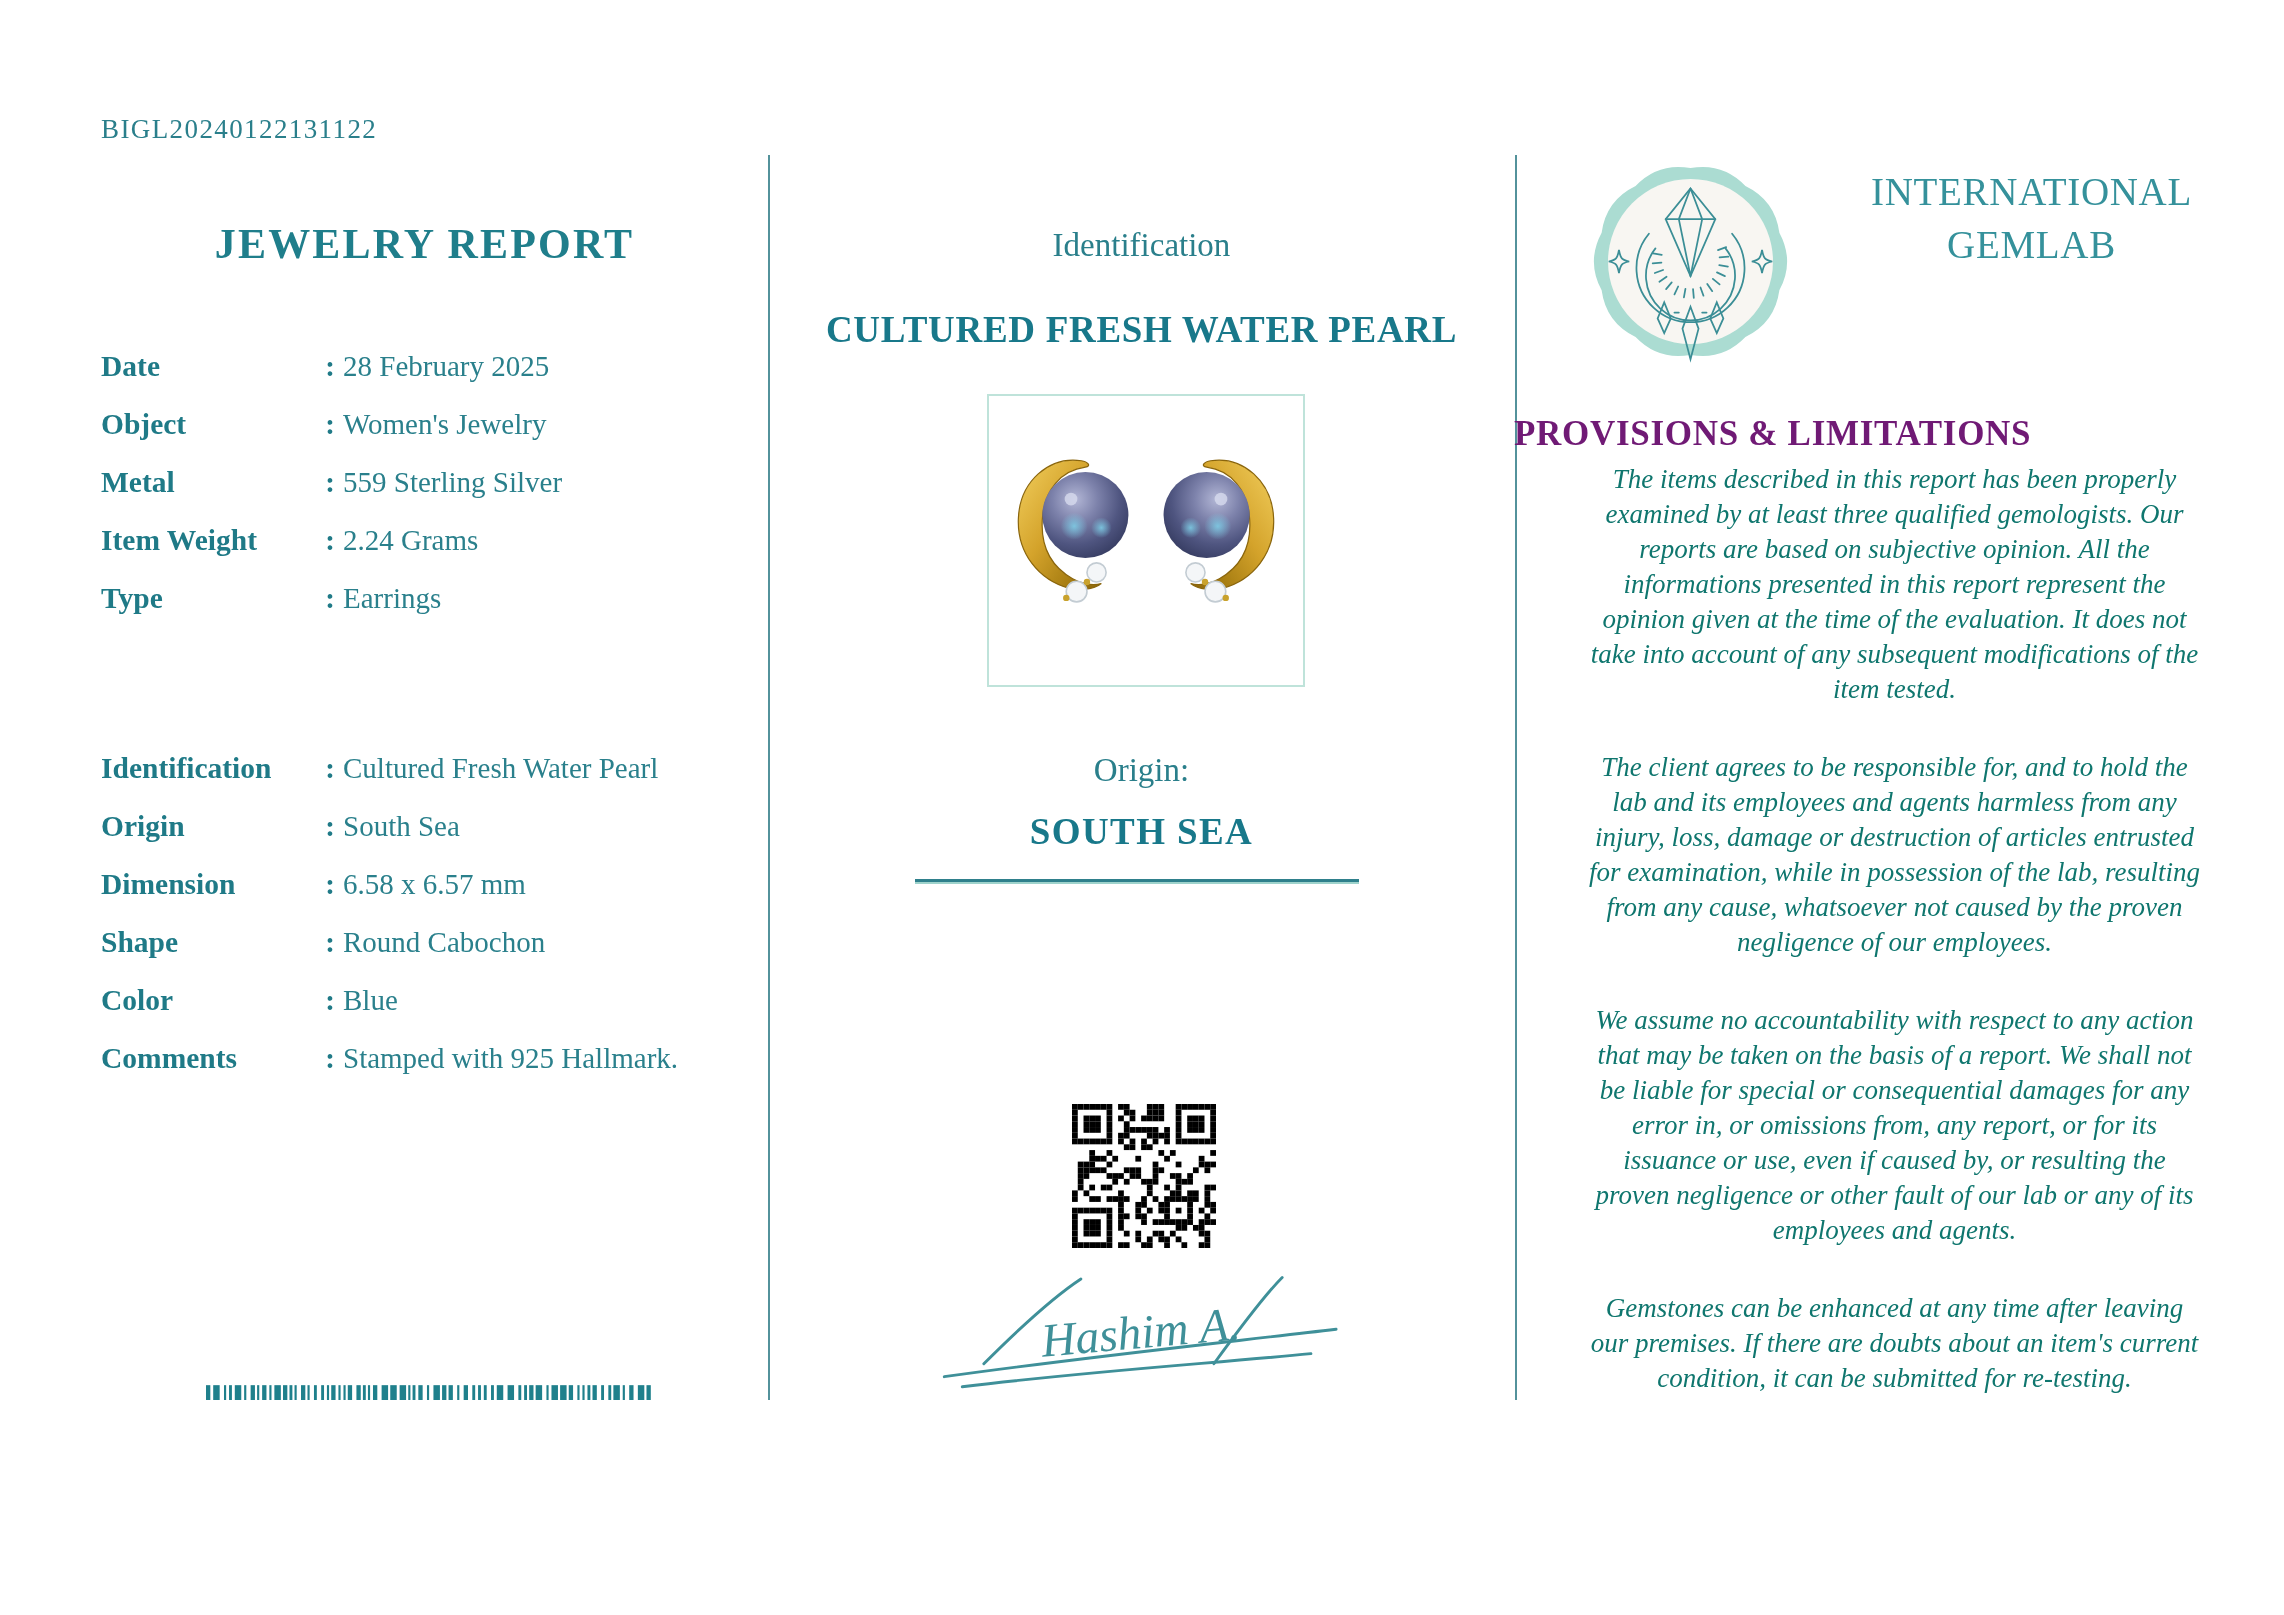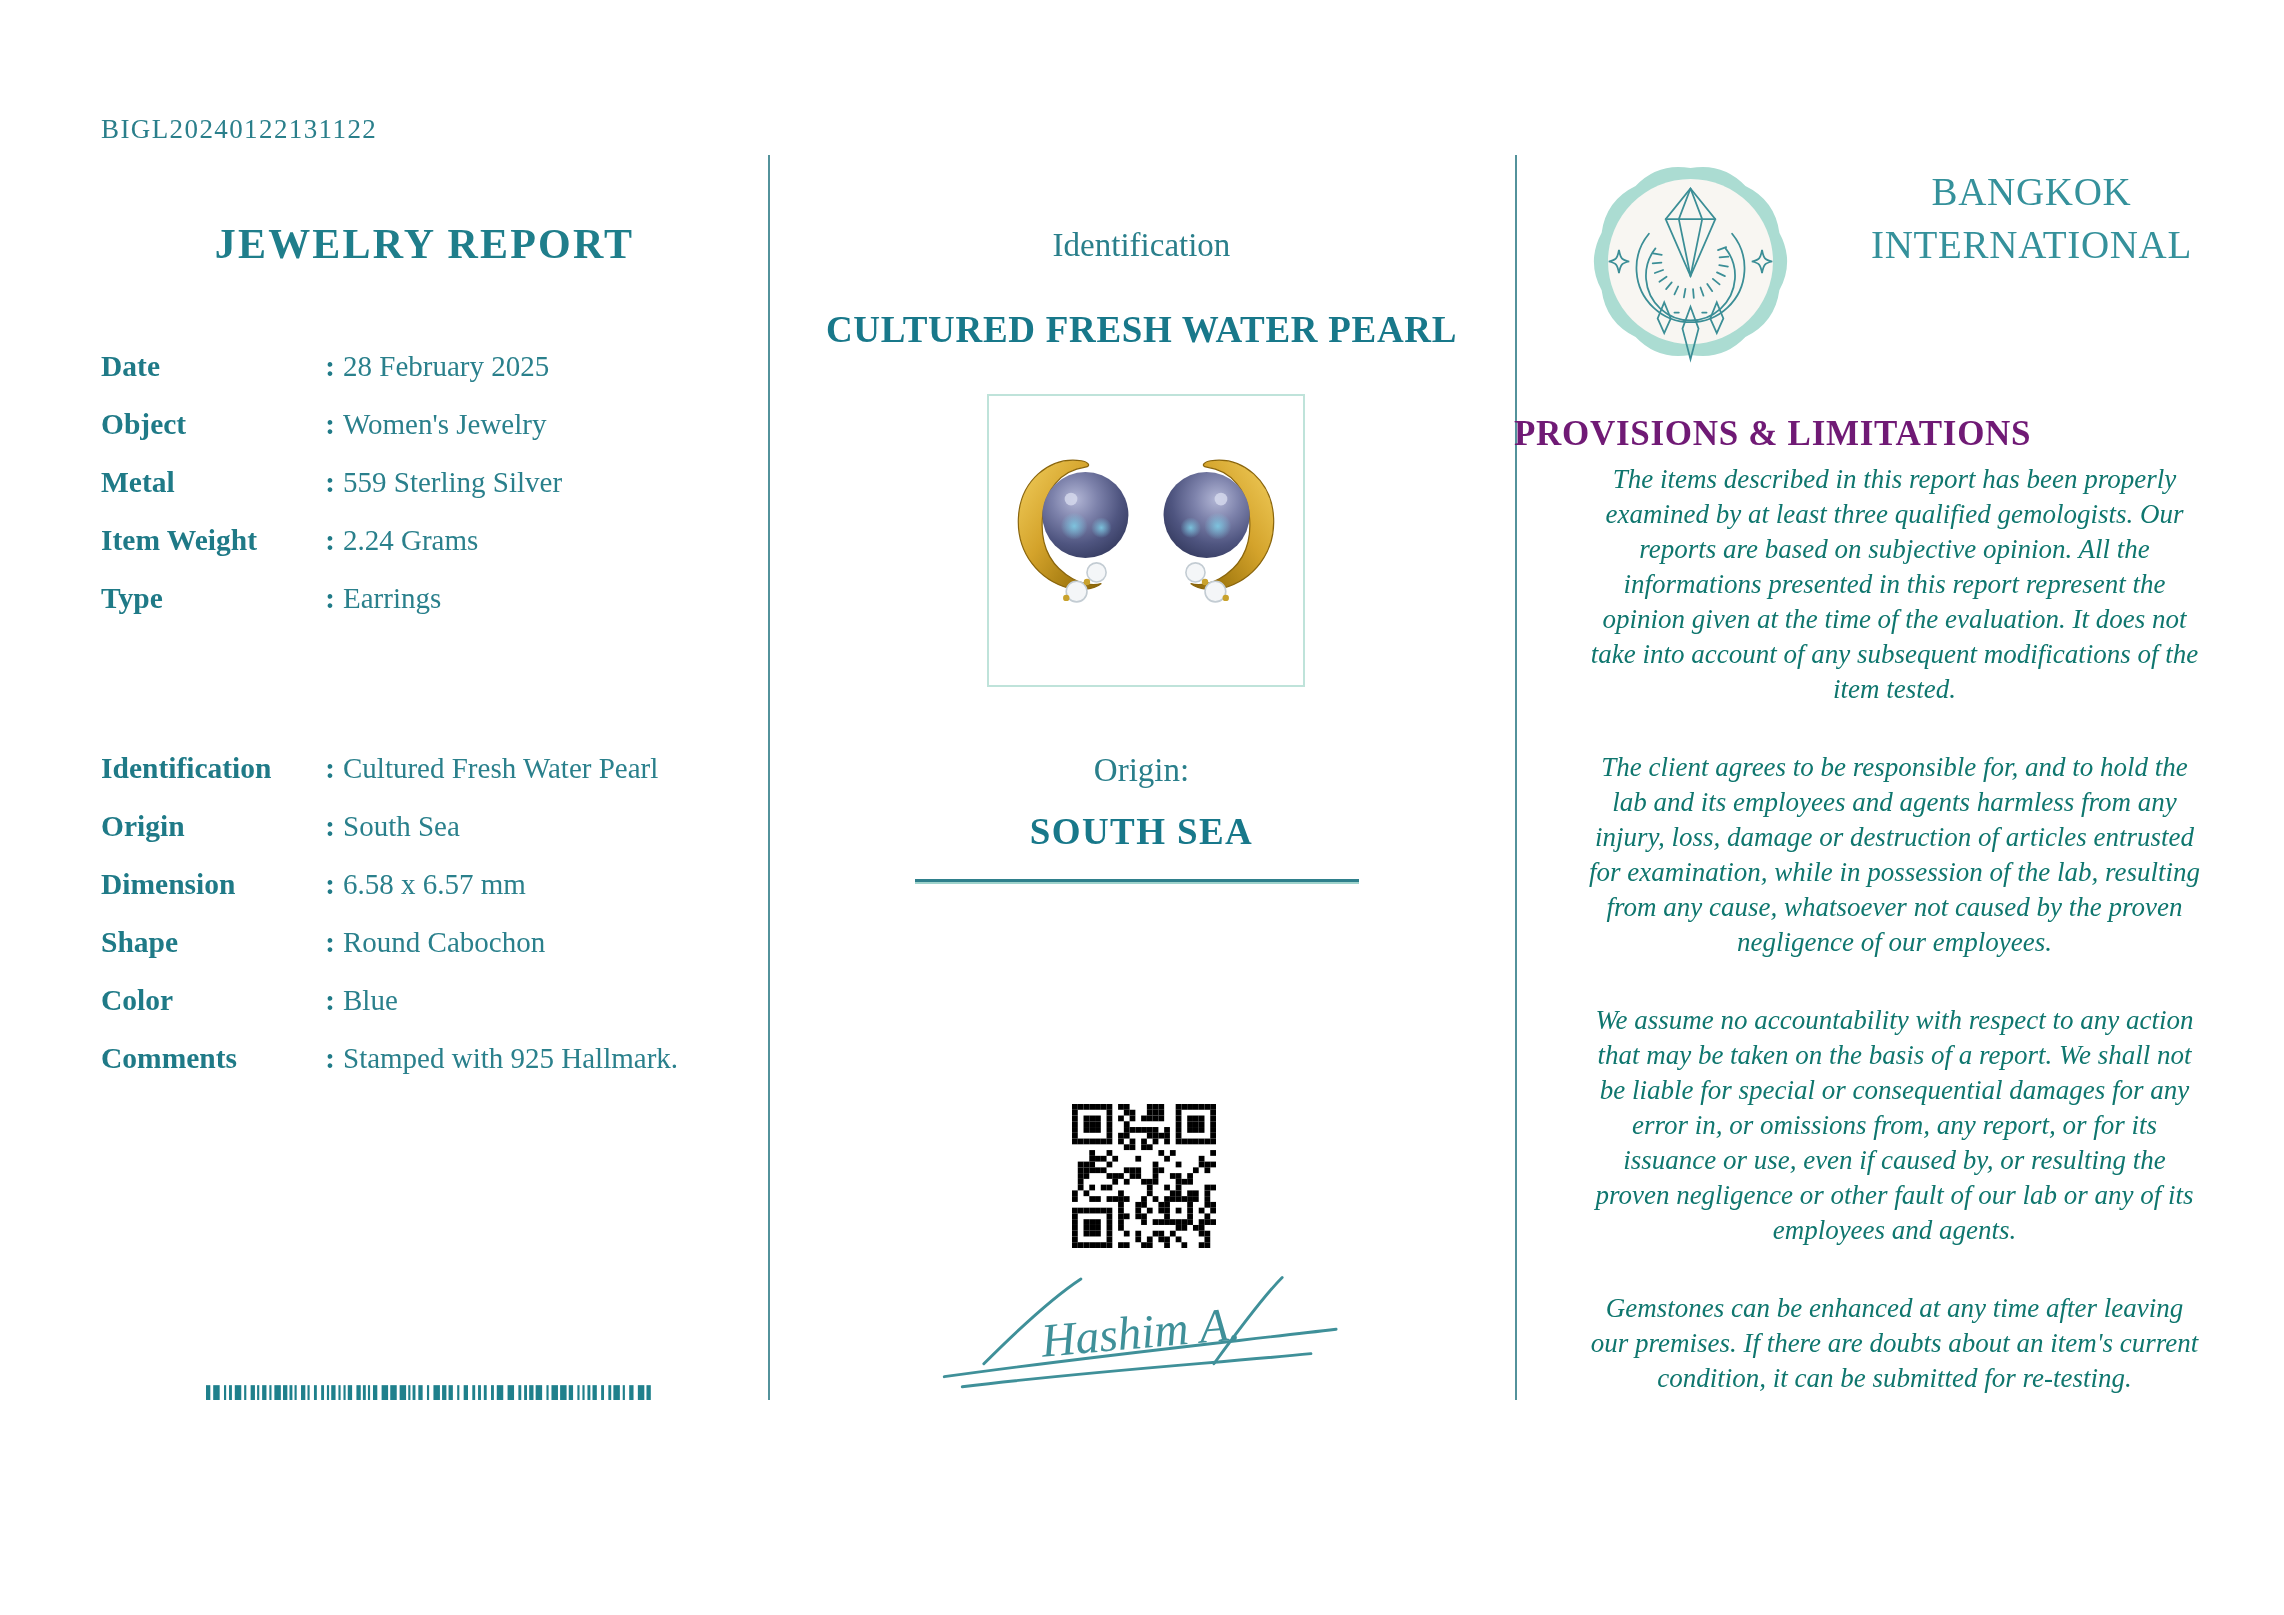--- a/index.html
+++ b/index.html
@@ -615,22 +615,22 @@
         <path d="M186 206 L195 228 L186 248 L177 228 Z"></path>
         <path d="M128 220 L134 220 M166 220 L172 220"></path>
 
         <path d="M52 134 C54 146 56 148 66 150 C56 152 54 154 52 166 C50 154 48 152 38 150 C48 148 50 146 52 134 Z"></path>
         <path d="M248 134 C250 146 252 148 262 150 C252 152 250 154 248 166 C246 154 244 152 234 150 C244 148 246 146 248 134 Z"></path>
       </g>
     </svg>
   </div>
 
   <div class="abs org-name">
-    <div>BANGKOK</div>
     <div>INTERNATIONAL</div>
+    <div>GEMLAB</div>
   </div>
 
   <div class="abs prov-title">PROVISIONS &amp; LIMITATIONS</div>
 
   <div class="abs prov-paras">
     <p>The items described in this report has been properly examined by at least three qualified gemologists. Our reports are based on subjective opinion. All the informations presented in this report represent the opinion given at the time of the evaluation. It does not take into account of any subsequent modifications of the item tested.</p>
     <p>The client agrees to be responsible for, and to hold the lab and its employees and agents harmless from any injury, loss, damage or destruction of articles entrusted for examination, while in possession of the lab, resulting from any cause, whatsoever not caused by the proven negligence of our employees.</p>
     <p>We assume no accountability with respect to any action that may be taken on the basis of a report. We shall not be liable for special or consequential damages for any error in, or omissions from, any report, or for its issuance or use, even if caused by, or resulting the proven negligence or other fault of our lab or any of its employees and agents.</p>
     <p>Gemstones can be enhanced at any time after leaving our premises. If there are doubts about an item's current condition, it can be submitted for re-testing.</p>
   </div>

